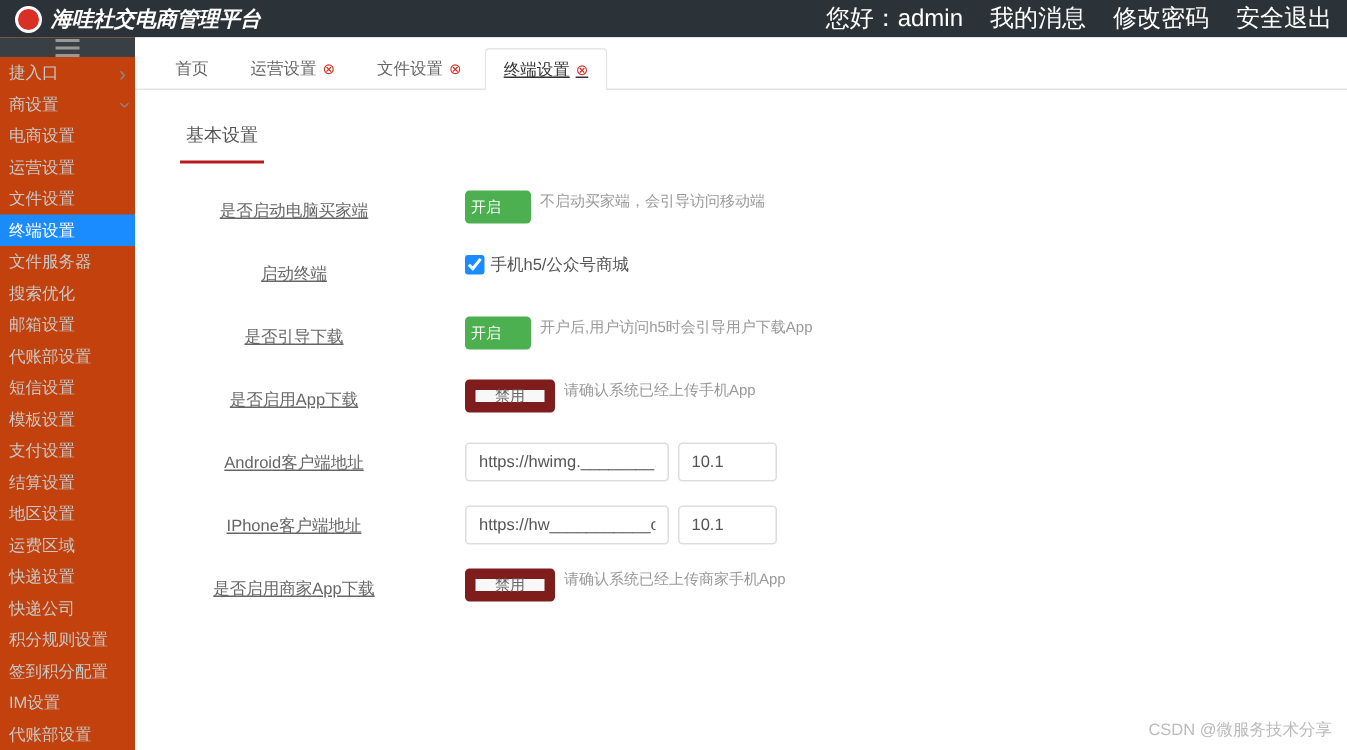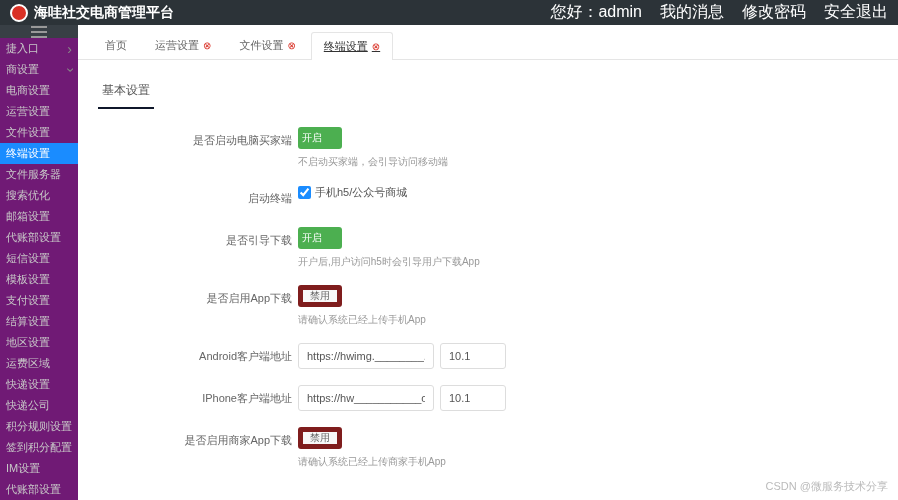--- a/index.html
+++ b/index.html
@@ -1,53 +1,53 @@
 <!DOCTYPE html>
 <html><head>
   <meta charset="utf-8">
   <style>
     * { margin: 0; padding: 0; box-sizing: border-box; }
     body { font-family: "Microsoft YaHei", Arial, sans-serif; font-size: 12px; background: #fff; width: 898px; height: 500px; overflow: hidden; }
     
     .header { height: 25px; background: #2c3338; color: #fff; display: flex; align-items: center; padding: 0 10px; }
-    .header-logo { display: flex; align-items: center; font-weight: bold; font-size: 14px; }
+    .header-logo { display: flex; align-items: center; font-weight: bold; font-size: 14px; font-style: italic; }
     .header-logo-icon { width: 18px; height: 18px; background: #d93025; border-radius: 50%; margin-right: 6px; border: 2px solid #fff; }
     .header-spacer { flex: 1; }
     .header-right { display: flex; gap: 18px; font-size: 16px; text-align: center; }
     .header-right span { cursor: pointer; }
     
     .main { display: flex; height: 475px; }
     
-    .sidebar { width: 78px; background: #701a75; color: #c8c8c8; display: flex; flex-direction: column; }
+    .sidebar { width: 90px; background: #c2410c; color: #c8c8c8; display: flex; flex-direction: column; }
     .sidebar-top { height: 20px; background: #383f45; display: flex; align-items: center; justify-content: center; }
     .sidebar-top-icon { width: 16px; height: 2px; background: #999; position: relative; }
     .sidebar-top-icon::before, .sidebar-top-icon::after { content: ''; position: absolute; width: 16px; height: 2px; background: #999; left: 0; }
     .sidebar-top-icon::before { top: -5px; }
     .sidebar-top-icon::after { top: 5px; }
     .sidebar-item { height: 21px; display: flex; align-items: center; padding-left: 6px; font-size: 11px; cursor: pointer; position: relative; }
     .sidebar-item.has-arrow::after { content: '›'; position: absolute; right: 6px; color: #888; font-size: 14px; }
     .sidebar-item.expanded::after { content: '‹'; transform: rotate(-90deg); }
     .sidebar-item.active { background: #1a8cff; color: #fff; }
     
     .content { flex: 1; display: flex; flex-direction: column; background: #f5f5f5; }
     .tabs { background: #fff; border-bottom: 1px solid #e5e5e5; display: flex; padding: 6px 14px 0; gap: 2px; }
     .tab { padding: 6px 12px; font-size: 11px; color: #666; cursor: pointer; border: 1px solid transparent; border-bottom: none; }
     .tab.active { border-color: #e5e5e5; background: #fff; color: #333; border-radius: 3px 3px 0 0; position: relative; top: 1px; text-decoration: underline; }
     .tab-close { color: #d93025; margin-left: 4px; font-size: 10px; }
     
     .panel { flex: 1; background: #fff; margin: 0; overflow-y: auto; padding: 14px 20px; }
-    .section-title { font-size: 12px; color: #555; padding: 8px 4px; border-bottom: 2px solid #0f172a; display: inline-block; margin-bottom: 18px; }
+    .section-title { font-size: 12px; color: #555; padding: 8px 4px; border-bottom: 2px solid #b91c1c; display: inline-block; margin-bottom: 18px; margin-left: 10px; }
     
     .form-row { display: flex; align-items: flex-start; margin-bottom: 16px; min-height: 26px; }
-    .form-label { width: 200px; text-align: right; padding-right: 6px; color: #666; font-size: 11px; padding-top: 6px; }
-    .form-control { flex: 1; display: flex; flex-direction: column; gap: 6px; }
+    .form-label { width: 200px; text-align: center; padding-right: 28px; color: #666; font-size: 11px; padding-top: 6px; text-decoration: underline; }
+    .form-control { flex: 1; display: flex; flex-direction: row; gap: 6px; }
     .form-control-row { display: flex; align-items: center; gap: 6px; }
     
     .switch { width: 44px; height: 22px; background: #4caf50; border-radius: 3px; display: flex; align-items: center; color: #fff; font-size: 10px; padding: 0 4px; cursor: pointer; justify-content: flex-start; }
-    .disable-btn { width: 44px; height: 22px; border: 5px solid #7f1d1d; border-radius: 3px; display: flex; align-items: center; justify-content: center; font-size: 10px; color: #666; cursor: pointer; background: #f8f8f8; }
+    .disable-btn { width: 60px; height: 22px; border: 7px solid #7f1d1d; border-radius: 3px; display: flex; align-items: center; justify-content: center; font-size: 10px; color: #666; cursor: pointer; background: #f8f8f8; }
     
     .help-text { color: #999; font-size: 10px; }
     .checkbox-row { display: flex; align-items: center; gap: 4px; font-size: 11px; color: #555; }
     .checkbox-row input { accent-color: #1a8cff; }
     
     .text-input { height: 26px; border: 1px solid #ddd; border-radius: 3px; padding: 0 8px; font-size: 11px; color: #555; }
     .text-input.url { width: 136px; }
     .text-input.version { width: 66px; }
     
     .watermark { position: fixed; bottom: 6px; right: 10px; color: #bbb; font-size: 11px; }

